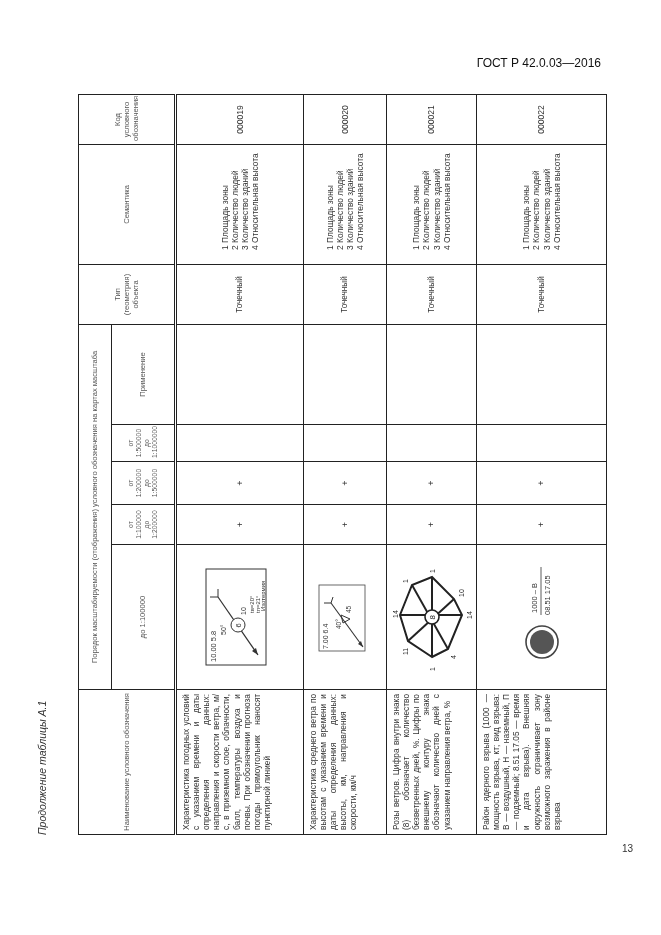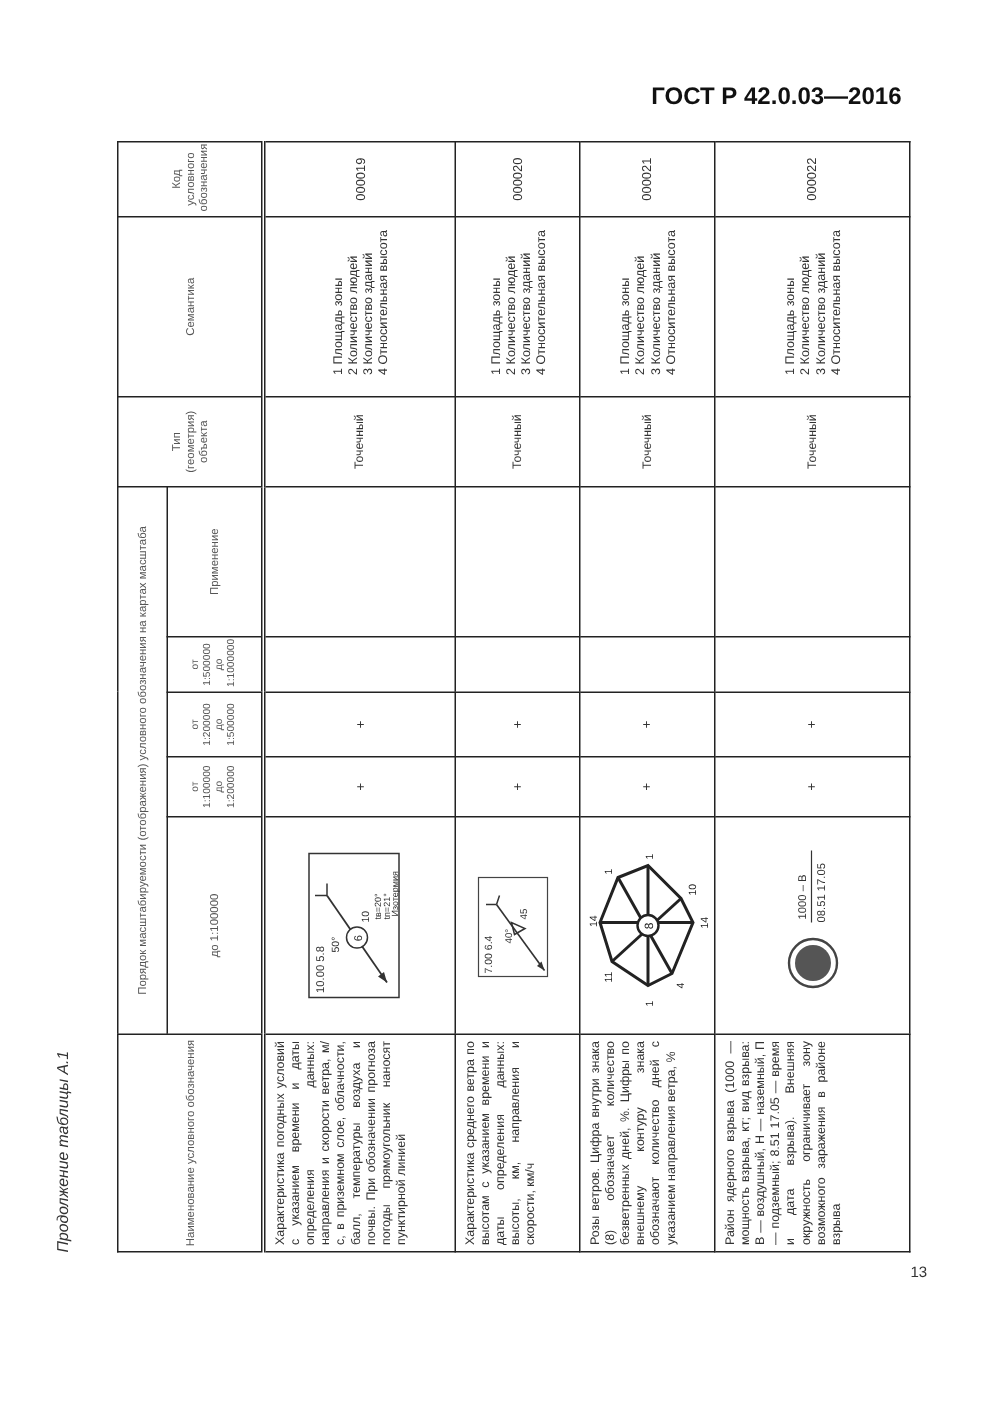--- a/index.html
+++ b/index.html
@@ -1,19 +1,19 @@
 <!DOCTYPE html>
 <html><head>
 <meta charset="utf-8">
 <style>
   html, body { margin:0; padding:0; background:#fff; }
   body { width:661px; height:935px; position:relative; overflow:hidden;
          font-family:"Liberation Sans", sans-serif; color:#222; }
-  .doc-header { position:absolute; top:56px; right:60px; font-size:16px; font-weight:bold; color:#111; }
-  .page-num { position:absolute; top:843px; left:607px; font-size:10px; color:#333; }
+  .doc-header { position:absolute; top:56px; right:60px; font-size:12px; font-weight:normal; color:#111; }
+  .page-num { position:absolute; top:843px; left:622px; font-size:10px; color:#333; }
   .caption { position:absolute; left:36px; top:835px; width:230px; height:16px;
              transform-origin:0 0; transform:rotate(-90deg);
              font-style:italic; font-size:10.5px; color:#333; white-space:nowrap; }
   .rot { position:absolute; left:78px; top:835px; width:740px; height:522px;
          transform-origin:0 0; transform:rotate(-90deg); }
   table { border-collapse:collapse; width:740px; height:522px; table-layout:fixed; }
   td, th { border:1.3px solid #222; padding:2px 3px; font-weight:normal; vertical-align:middle;
            font-size:8.2px; line-height:1.22; color:#333; }
   th { text-align:center; color:#555; font-size:7.6px; }
   .hdr-top th { height:28px; }

